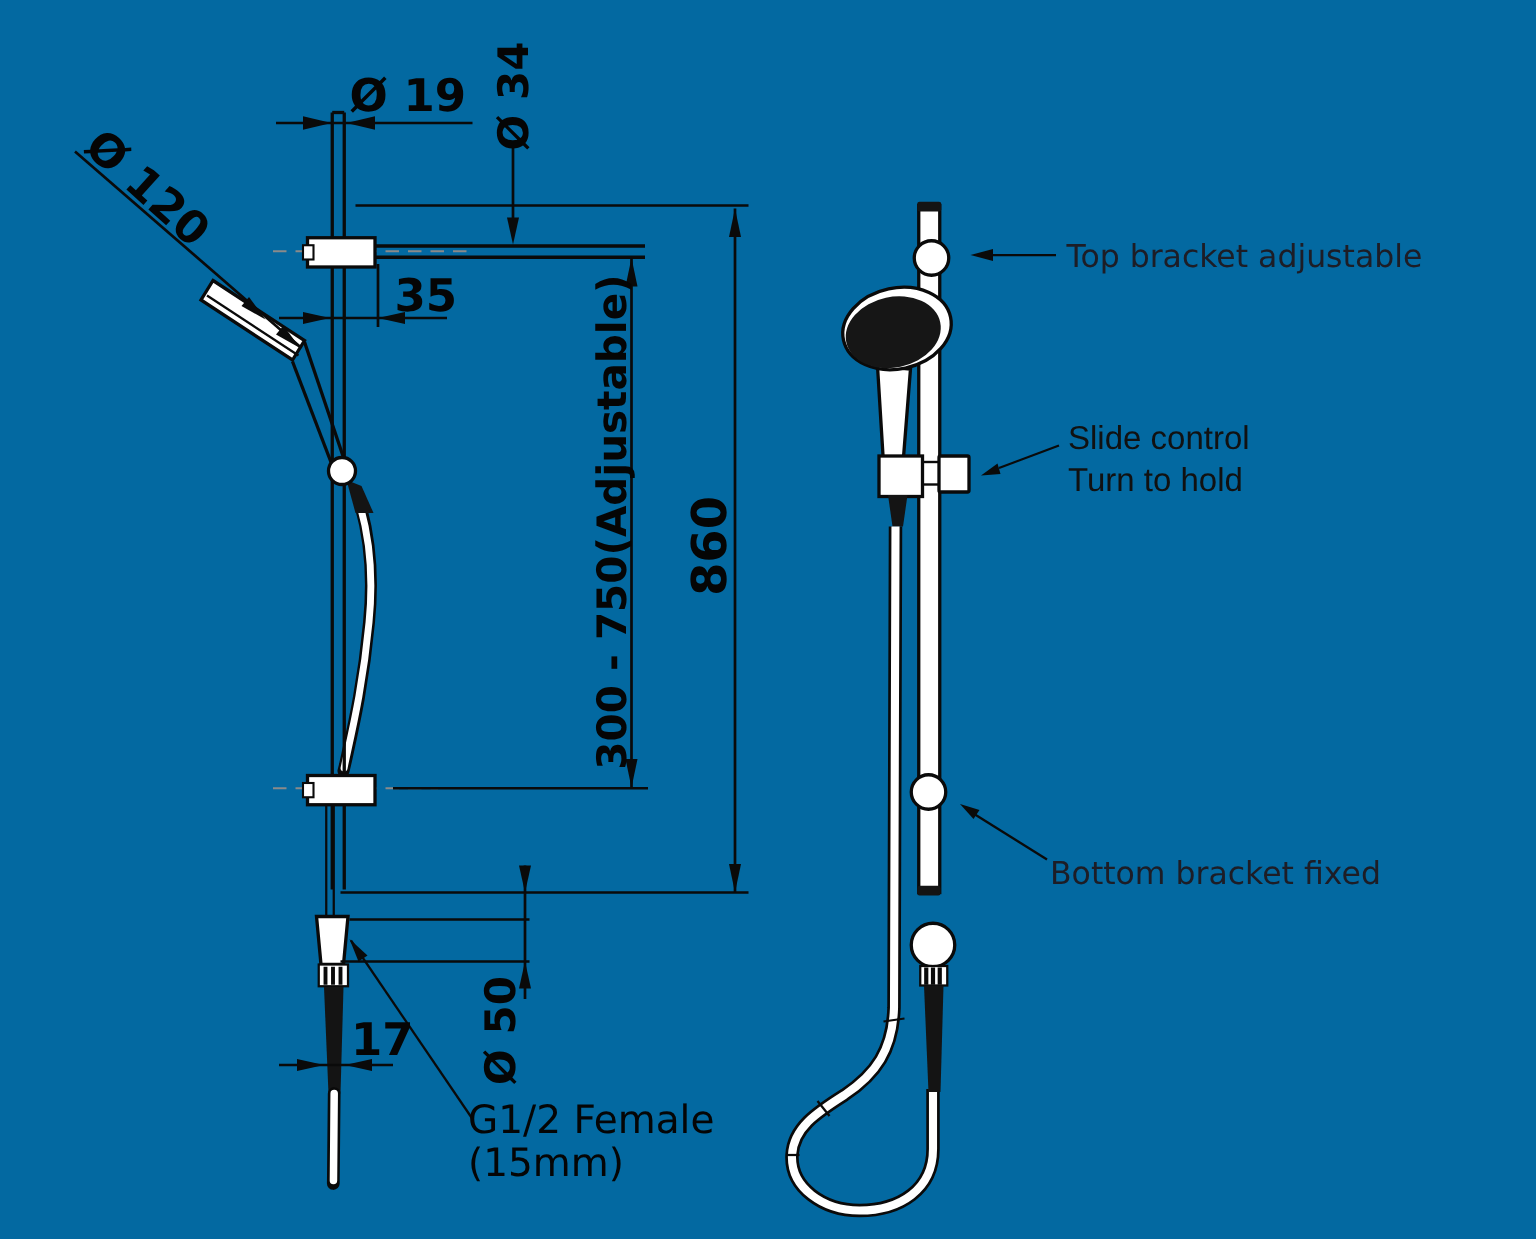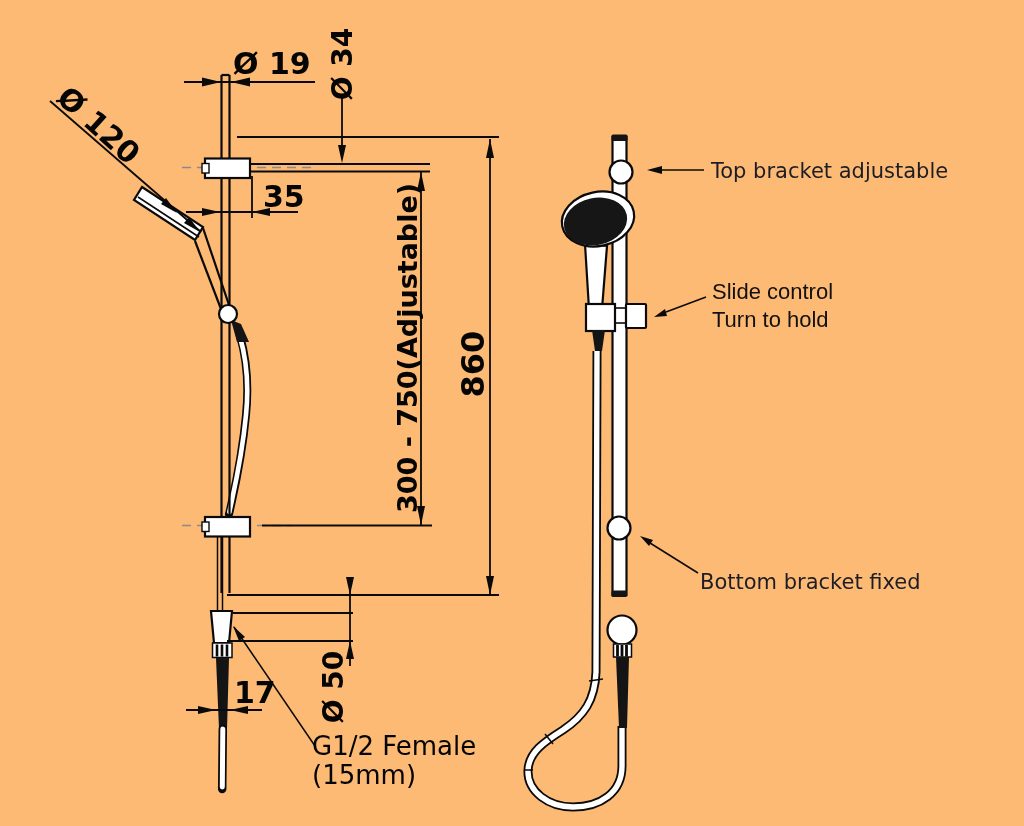--- a/index.html
+++ b/index.html
@@ -1,16 +1,16 @@
 <!DOCTYPE html>
 <html><head>
 <meta charset="utf-8">
 <style>
   html,body{margin:0;padding:0;background:#ffffff;}
-  .stage{position:relative;width:1024px;height:826px;background:#fdba74;overflow:hidden;}
+  .stage{position:relative;width:1024px;height:826px;background:#0369a1;overflow:hidden;}
   svg{position:absolute;left:0;top:0;}
   .obj{stroke:#0a0a0a;stroke-width:2.2;fill:none;}
   .objw{stroke:#0a0a0a;stroke-width:2.2;fill:#ffffff;}
   .thin{stroke:#0a0a0a;stroke-width:1.5;fill:none;}
   .dim{stroke:#0a0a0a;stroke-width:1.8;fill:none;}
   .dash{stroke:#8a8a8a;stroke-width:1.4;fill:none;stroke-dasharray:9 6;}
   .arr{fill:#0a0a0a;stroke:none;}
   .dark{fill:#141414;stroke:none;}
   .hoseB{stroke:#0a0a0a;stroke-width:9;fill:none;}
   .hoseW{stroke:#ffffff;stroke-width:5.4;fill:none;}

